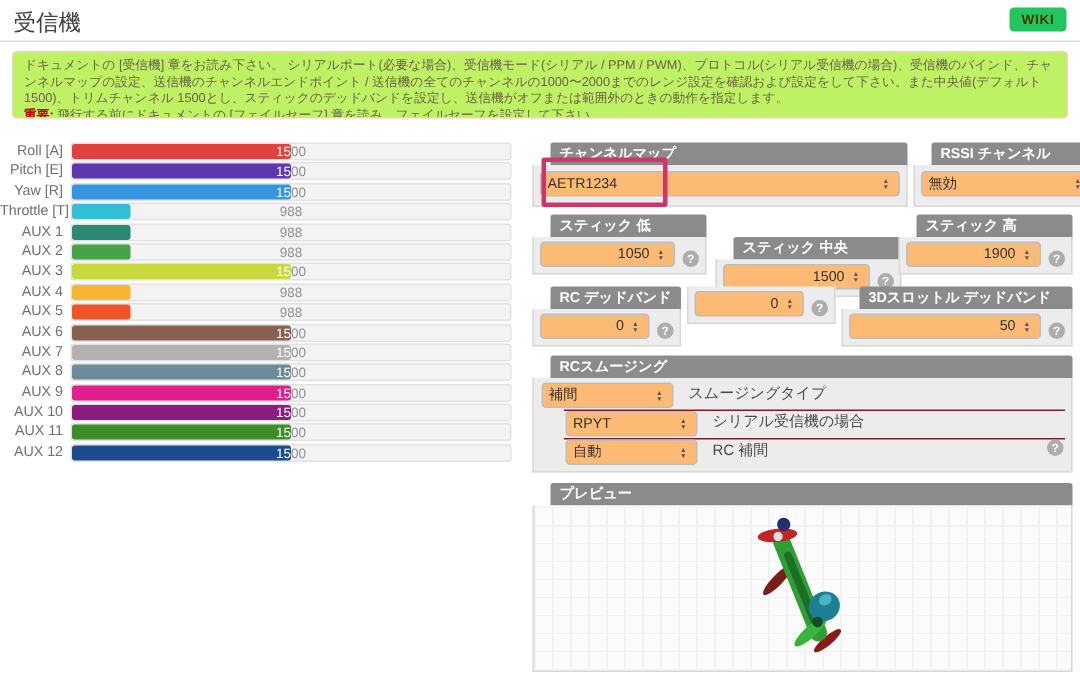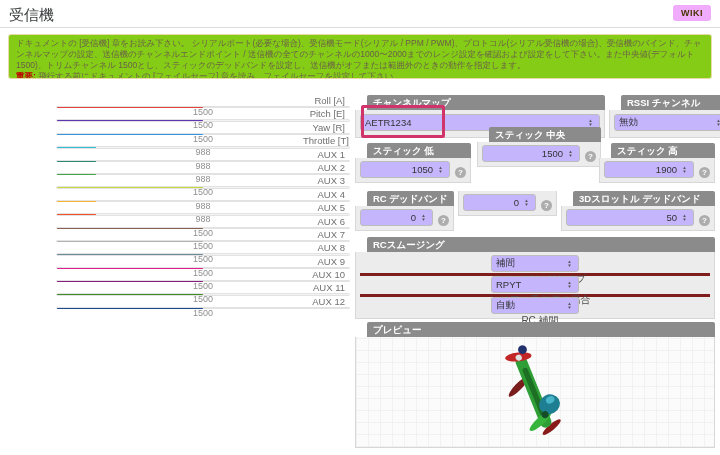--- a/index.html
+++ b/index.html
@@ -2,60 +2,60 @@
 <html><head>
 <meta charset="utf-8">
 <style>
   html,body{margin:0;padding:0;background:#fff;}
   body{font-family:"Liberation Sans","DejaVu Sans",sans-serif;-webkit-font-smoothing:antialiased;}
   #app{position:relative;width:720px;height:455px;background:#fff;overflow:hidden;}
 
   
   .page-head{position:absolute;left:0;top:0;width:720px;height:28px;border-bottom:1px solid #dcdcdc;box-sizing:border-box;}
   .page-title{position:absolute;left:9px;top:6px;font-size:15px;color:#3e4041;font-weight:400;}
-  .wiki-btn{position:absolute;right:9px;top:5px;background:#f0abfc;color:#453501;font-size:9px;font-weight:bold;
+  .wiki-btn{position:absolute;right:9px;top:5px;background:#22c55e;color:#453501;font-size:9px;font-weight:bold;
             padding:3px 8px;border-radius:3px;letter-spacing:.5px;cursor:pointer;}
 
   
-  .note{position:absolute;left:8px;top:34px;width:704px;height:45px;box-sizing:border-box;background:#84cc16;
+  .note{position:absolute;left:8px;top:34px;width:704px;height:45px;box-sizing:border-box;background:#bef264;
         border:1px solid #e7daa6;border-radius:3px;padding:3px 7px;font-size:8.5px;line-height:11px;color:#6b6147;overflow:hidden;}
   .note .imp{color:#c00000;font-weight:bold;}
 
   
   .channels{position:absolute;left:0;top:95px;width:350px;}
-  .ch-row{display:flex;align-items:flex-end;height:13.4px;flex-direction:column;}
+  .ch-row{display:flex;align-items:flex-start;height:13.4px;}
   .ch-label{width:47px;padding-right:5px;box-sizing:border-box;text-align:right;font-size:9.5px;color:#707070;white-space:nowrap;}
   .meter{position:relative;width:292px;height:10px;background:#f3f3f3;border:1px solid #e2e2e2;border-radius:2px;}
   .val-under{position:absolute;left:0;top:0;width:292px;text-align:center;font-size:9px;line-height:10px;color:#8f8f8f;}
   .fill{position:absolute;left:0;top:0;bottom:0;overflow:hidden;border-radius:2px;}
   .val-over{position:absolute;left:0;top:0;width:292px;text-align:center;font-size:9px;line-height:10px;color:#fff;}
 
   
   .rightcol{position:absolute;left:355px;top:95px;width:360px;height:360px;}
   .gbox{position:absolute;box-sizing:border-box;}
   .ghead{background:#8b8b8b;color:#fff;font-size:9.5px;font-weight:bold;height:15px;line-height:15px;padding:0 6px;
          border-radius:2px 2px 0 0;white-space:nowrap;overflow:hidden;margin-left:12px;}
   .gbody{background:#ececec;border:1px solid #d7d7d7;border-top:none;box-sizing:border-box;padding:4px;}
 
-  .selbox,.numbox{position:relative;display:flex;align-items:center;background:#c4b5fd;border:1px solid #bdbdbd;border-radius:3px;
+  .selbox,.numbox{position:relative;display:flex;align-items:center;background:#fdba74;border:1px solid #bdbdbd;border-radius:3px;
          height:17px;box-sizing:border-box;padding:0 4px;font-size:9.5px;color:#333;cursor:pointer;}
   .selval{flex:1;text-align:left;white-space:nowrap;overflow:hidden;}
   .numval{flex:1;text-align:right;padding-right:3px;}
   .stepper{display:flex;flex-direction:column;align-items:center;justify-content:center;width:9px;line-height:4px;color:#555;}
   .stepper span{font-size:4.5px;line-height:4px;}
   .help{width:11px;height:11px;border-radius:50%;background:#adadad;color:#fff;font-size:8px;font-weight:bold;
         text-align:center;line-height:11px;flex:none;cursor:help;}
 
   .cellrow{display:flex;align-items:flex-end;}
   .cellrow .numbox{flex:1;}
   .cellrow .help{margin-left:5px;}
 
   
-  .sm-row{display:flex;align-items:center;height:18px;padding:0 1px;flex-direction:column;}
-  .sm-row + .sm-row{border-top:3px solid #7f1d1d;}
+  .sm-row{display:flex;height:18px;padding:0 1px;}
+  .sm-row + .sm-row{border-top:1px solid #7f1d1d;margin-left:16px;}
   .sm-row .selbox{width:88px;flex:none;}
   .sm-label{margin-left:10px;font-size:10px;color:#4a4a4a;white-space:nowrap;}
   .sm-row .help{margin-left:auto;}
 
   
   .preview-body{height:111px;background:
       repeating-linear-gradient(0deg,#f1f1f1 0 1px,transparent 1px 12px),
       repeating-linear-gradient(90deg,#f1f1f1 0 1px,transparent 1px 12px),#fbfbfb;
       display:flex;align-items:center;justify-content:center;}
 
@@ -274,21 +274,21 @@
           <span class="numval">1050</span>
           <span class="stepper">
               <span class="stp-up">▲</span>
               <span class="stp-dn">▼</span>
             </span>
         </div>
         <span class="help help-icon">?</span>
       </div>
     </div>
 
-    <div class="gbox" style="left:122px;top:32px;width:124px">
+    <div class="gbox" style="left:122px;top:63px;width:124px">
       <div class="ghead">スティック 中央</div>
       <div class="gbody cellrow" style="height:25px">
         <div class="numbox">
           <span class="numval">1500</span>
           <span class="stepper">
               <span class="stp-up">▲</span>
               <span class="stp-dn">▼</span>
             </span>
         </div>
         <span class="help help-icon">?</span>

